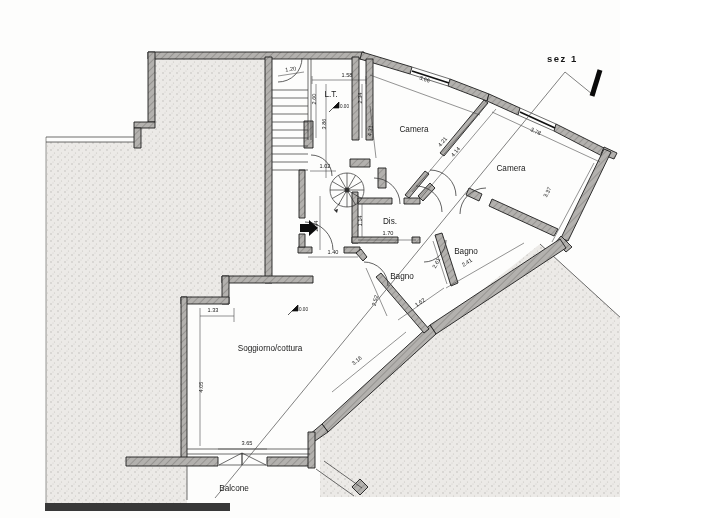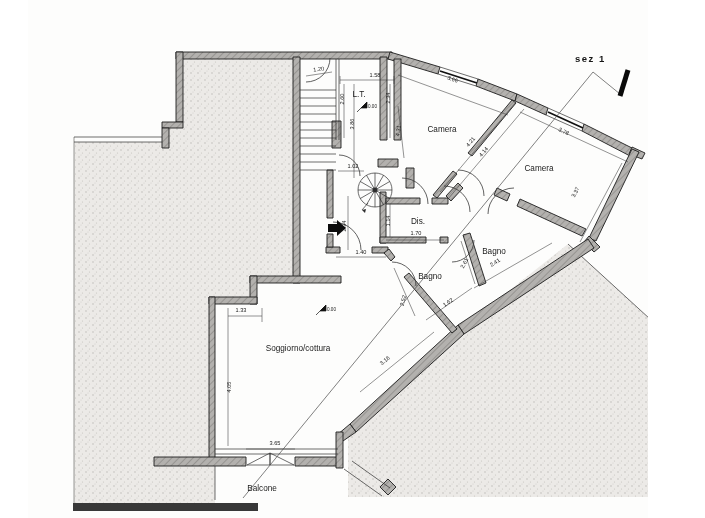--- a/index.html
+++ b/index.html
@@ -1,17 +1,17 @@
 <!DOCTYPE html>
 <html><head>
 <meta charset="utf-8">
 <style>
   html,body{margin:0;padding:0;background:#fff;}
   #stage{position:relative;width:620px;height:518px;background:#14b8a6;overflow:hidden;
-         font-family:"Liberation Sans","DejaVu Sans",sans-serif;margin-left:28px;}
+         font-family:"Liberation Sans","DejaVu Sans",sans-serif;}
   svg{display:block}
   svg text{fill:#1b1b1b;font-family:"Liberation Sans","DejaVu Sans",sans-serif;}
   .room{font-size:8.2px;text-anchor:middle;}
   .dim{font-size:5.6px;text-anchor:middle;}
   .lvl{font-size:4.6px;text-anchor:start;}
   .sez{font-size:9.5px;font-weight:bold;letter-spacing:1.5px;fill:#161616;}
   .thin{stroke:#2e2e2e;stroke-width:.7;fill:none;}
   .dimline{stroke:#3a3a3a;stroke-width:.55;fill:none;}
   .arc{stroke:#3a3a3a;stroke-width:.8;fill:none;}
   .wall{fill:url(#ht);stroke:#1d1d1d;stroke-width:.9;}

